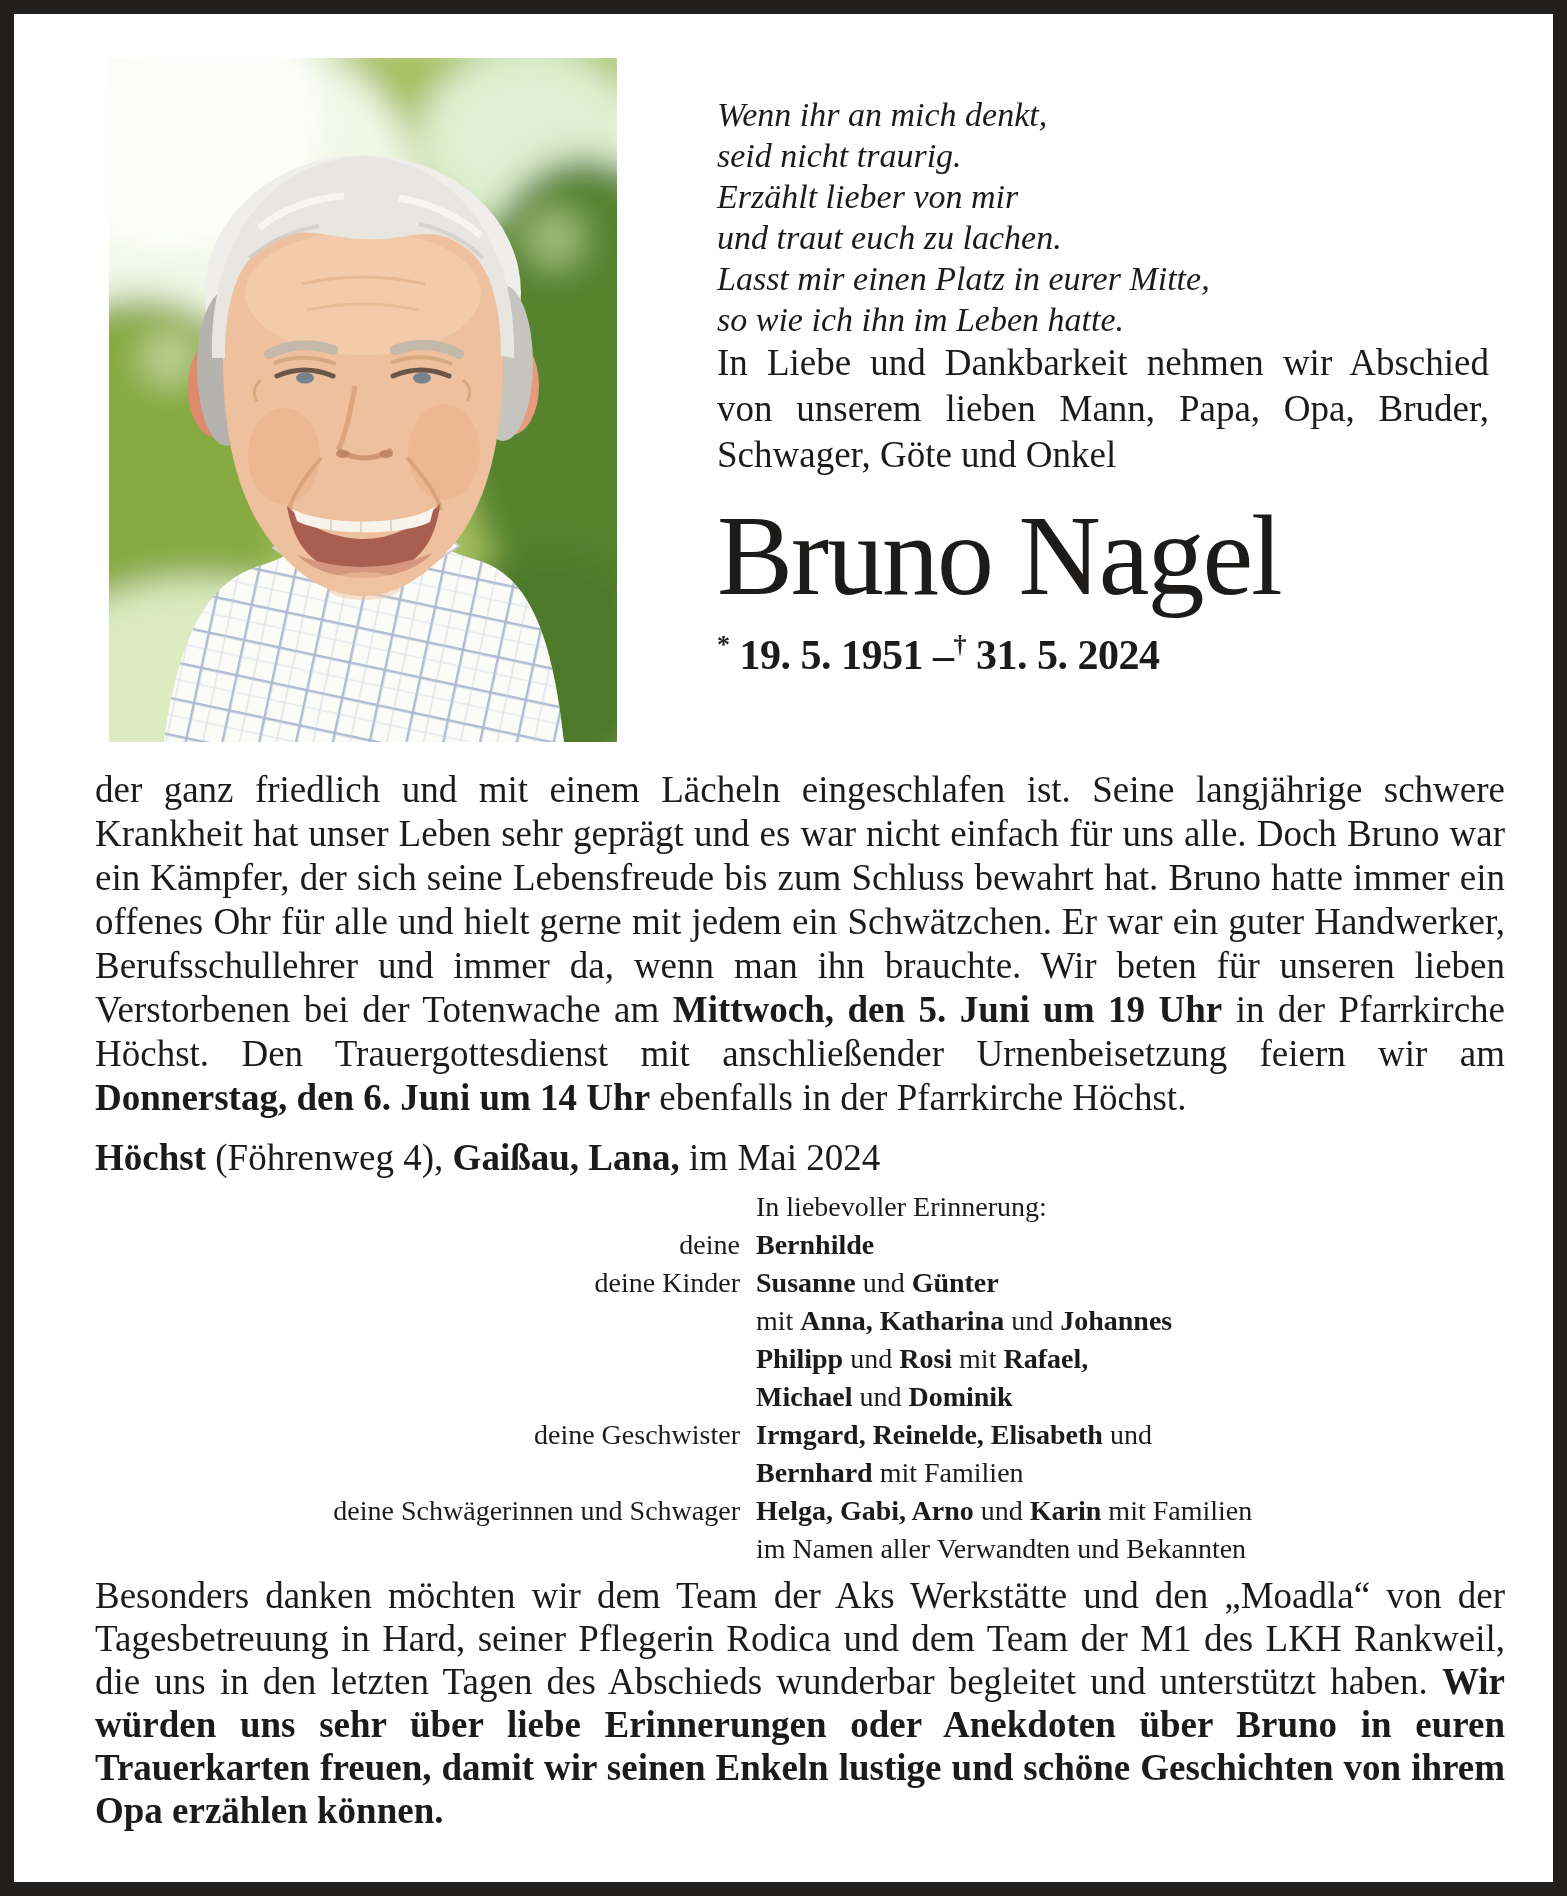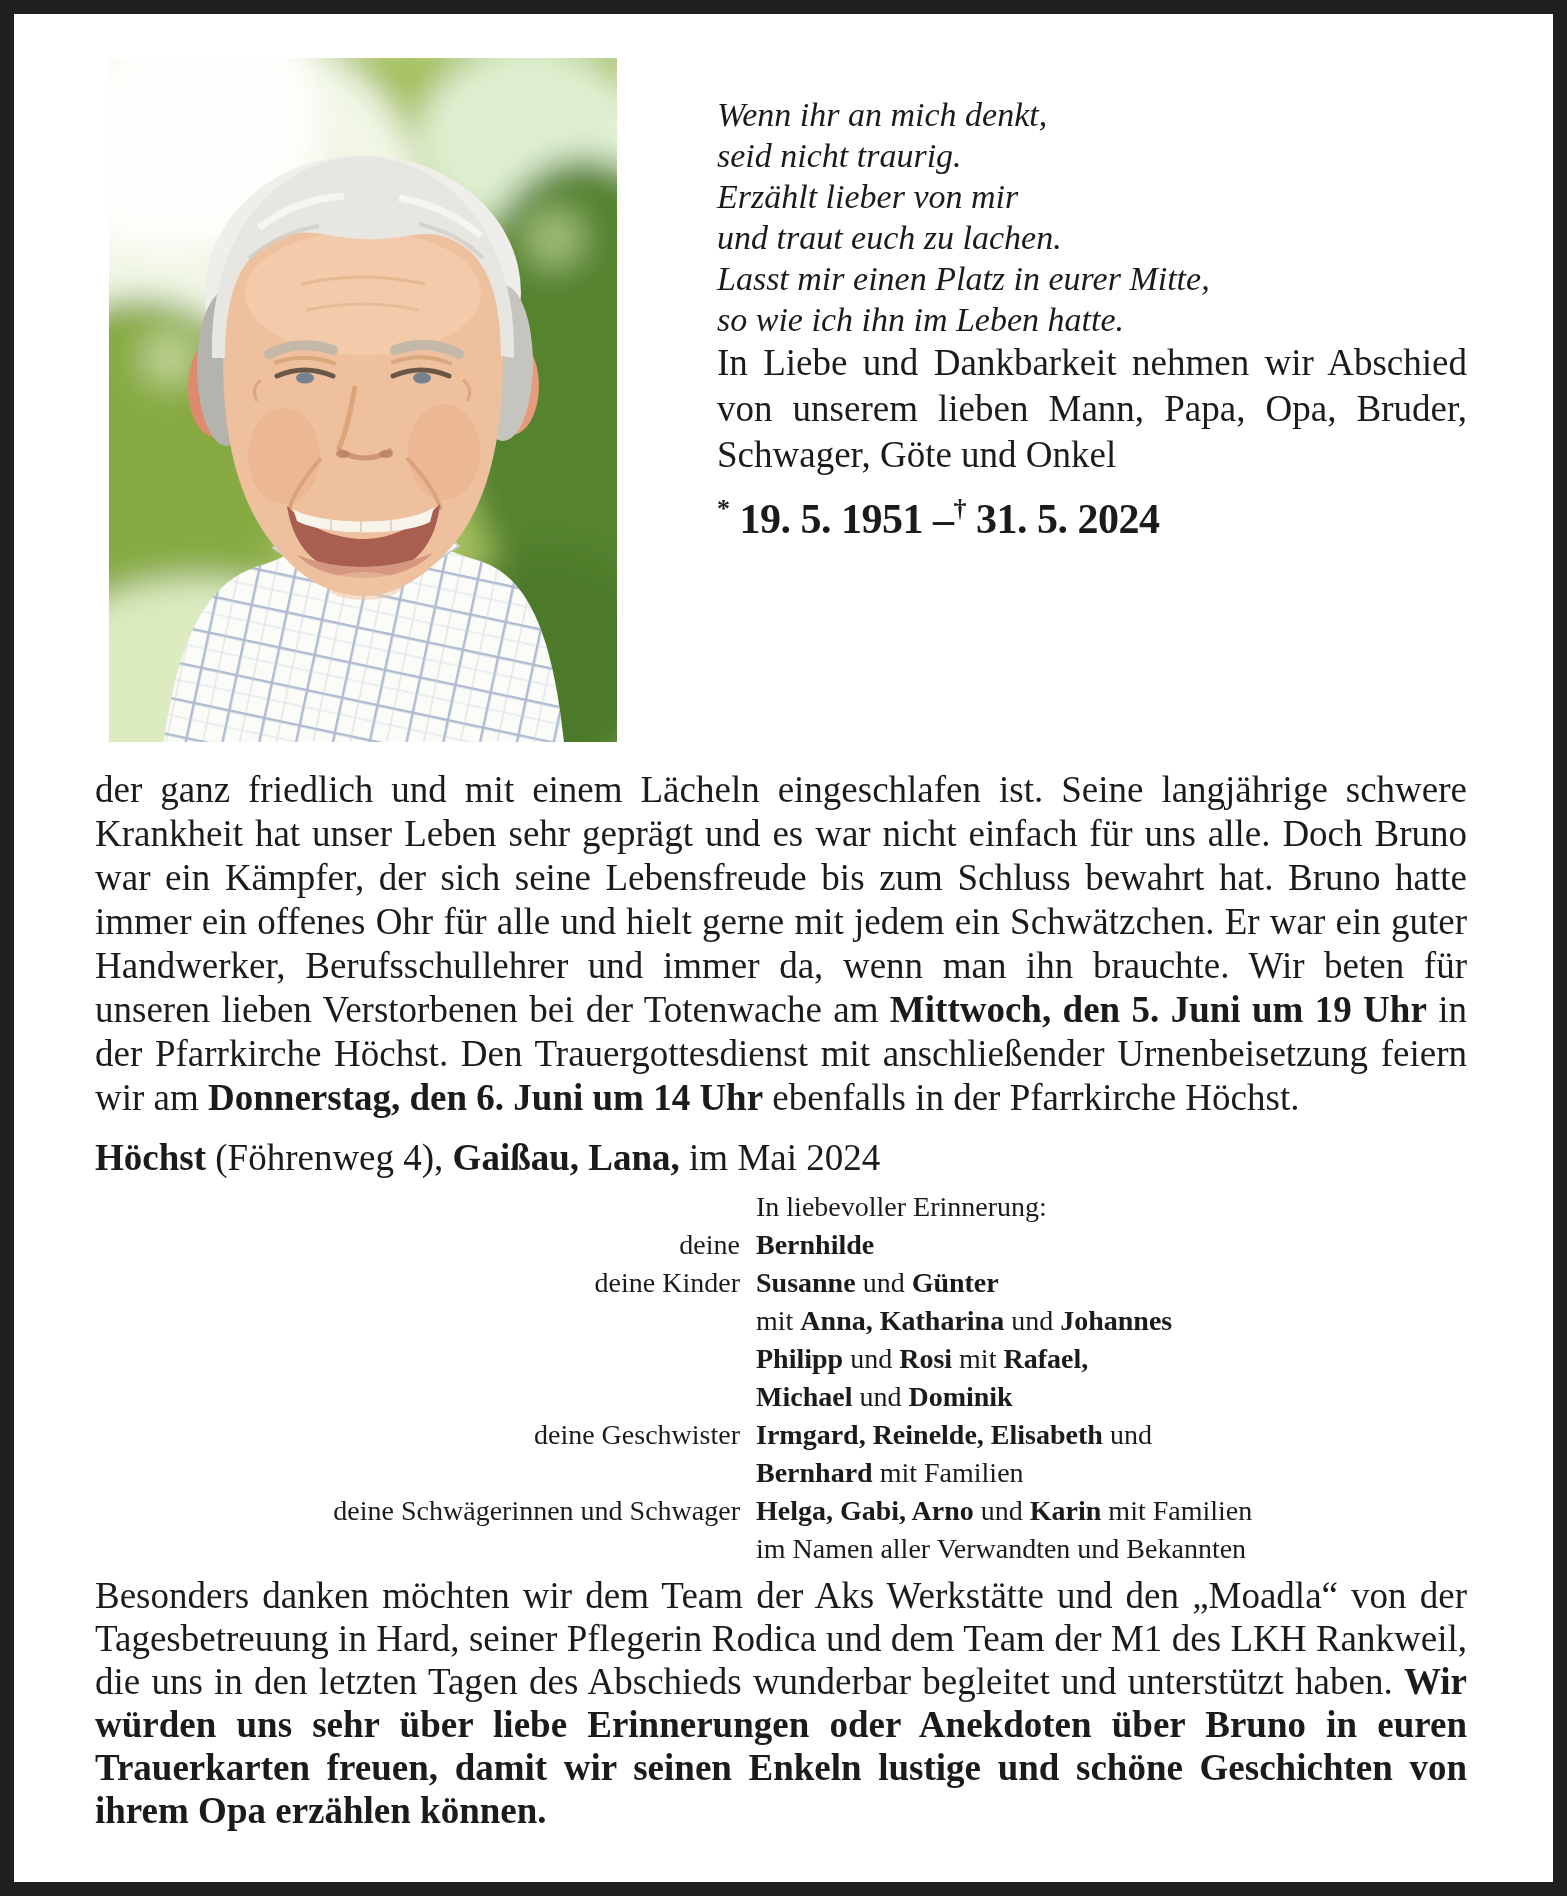--- a/index.html
+++ b/index.html
@@ -2,21 +2,21 @@
 <html lang="de"><head>
 <meta charset="utf-8">
 <style>
   html,body{margin:0;padding:0;background:#555;}
   .page{
     width:1567px;height:1896px;box-sizing:border-box;
     background:#ffffff;border:14px solid #211e1e;overflow:hidden;
     font-family:"Liberation Serif","DejaVu Serif",serif;color:#1c1b19;
     position:relative;
   }
-  .content{padding:44px 86px 0 81px;}
+  .content{padding:44px 48px 0 81px;}
   .top{display:flex;align-items:flex-start;}
   .photo{width:508px;height:684px;flex:none;margin-left:14px;overflow:hidden;}
   .photo svg{display:block;}
   .right-col{margin-left:100px;width:772px;padding-top:36px;}
   .poem{font-style:italic;font-size:34px;line-height:41px;}
   .intro{font-size:37px;line-height:46px;text-align:justify;}
   .name{margin-top:20px;font-size:114px;line-height:1.02;letter-spacing:-2px;white-space:nowrap;}
   .dates{margin-top:16px;font-size:42px;font-weight:bold;letter-spacing:-0.5px;white-space:nowrap;}
   .dates .sym{font-size:26px;vertical-align:16px;}
   .body-par{margin-top:26px;font-size:37px;line-height:44px;text-align:justify;}
@@ -128,20 +128,21 @@
       <div class="right-col">
         <div class="poem">
           <div>Wenn ihr an mich denkt,</div>
           <div>seid nicht traurig.</div>
           <div>Erzählt lieber von mir</div>
           <div>und traut euch zu lachen.</div>
           <div>Lasst mir einen Platz in eurer Mitte,</div>
           <div>so wie ich ihn im Leben hatte.</div>
         </div>
         <div class="intro">In Liebe und Dankbarkeit nehmen wir Abschied von unserem lieben Mann, Papa, Opa, Bruder, Schwager, Göte und Onkel</div>
+        <div class="name">Bruno Nagel</div>
         <div class="dates">
           <span class="sym">*</span> <span>19. 5. 1951</span>
           <span>–</span><span class="sym">†</span> <span>31. 5. 2024</span>
         </div>
       </div>
     </div>
 
     <div class="body-par"><span>der ganz friedlich und mit einem Lächeln eingeschlafen ist. Seine langjährige schwere Krankheit hat unser Leben sehr geprägt und es war nicht einfach für uns alle. Doch Bruno war ein Kämpfer, der sich seine Lebensfreude bis zum Schluss bewahrt hat. Bruno hatte immer ein offenes Ohr für alle und hielt gerne mit jedem ein Schwätzchen. Er war ein guter Handwerker, Berufsschullehrer und immer da, wenn man ihn brauchte. Wir beten für unseren lieben Verstorbenen bei der Totenwache am </span><b>Mittwoch, den 5. Juni um 19 Uhr</b><span> in der Pfarrkirche Höchst. Den Trauergottesdienst mit anschließender Urnenbeisetzung feiern wir am </span><b>Donnerstag, den 6. Juni um 14 Uhr</b><span> ebenfalls in der Pfarrkirche Höchst.</span></div>
 
     <div class="dateline"><b>Höchst</b><span> (Föhrenweg 4), </span><b>Gaißau, Lana,</b><span> im Mai 2024</span></div>

